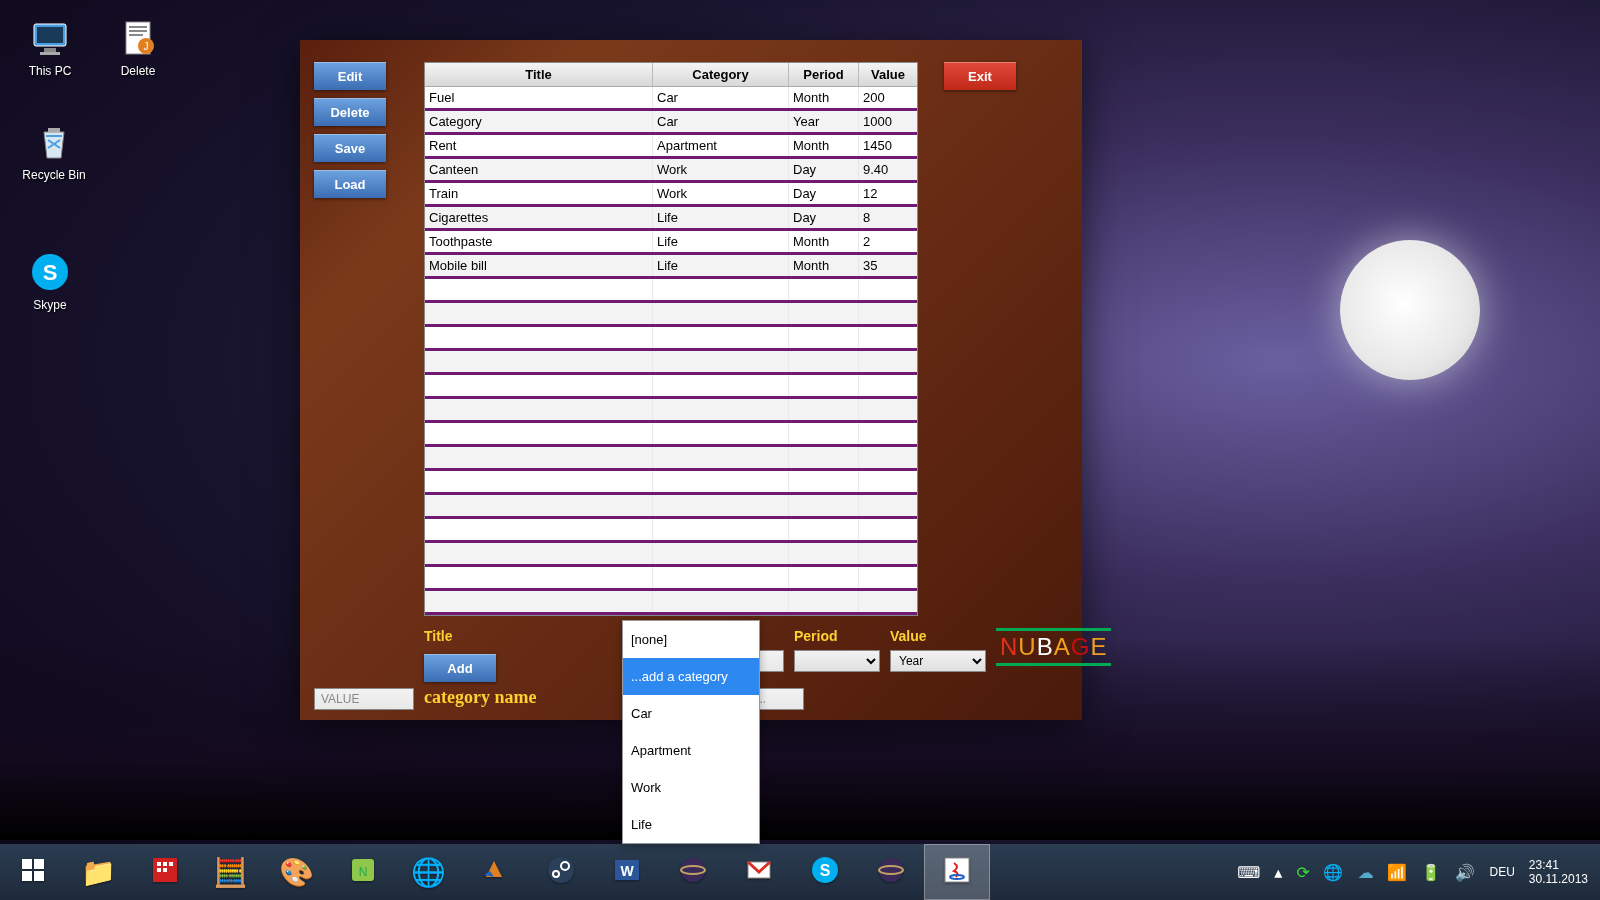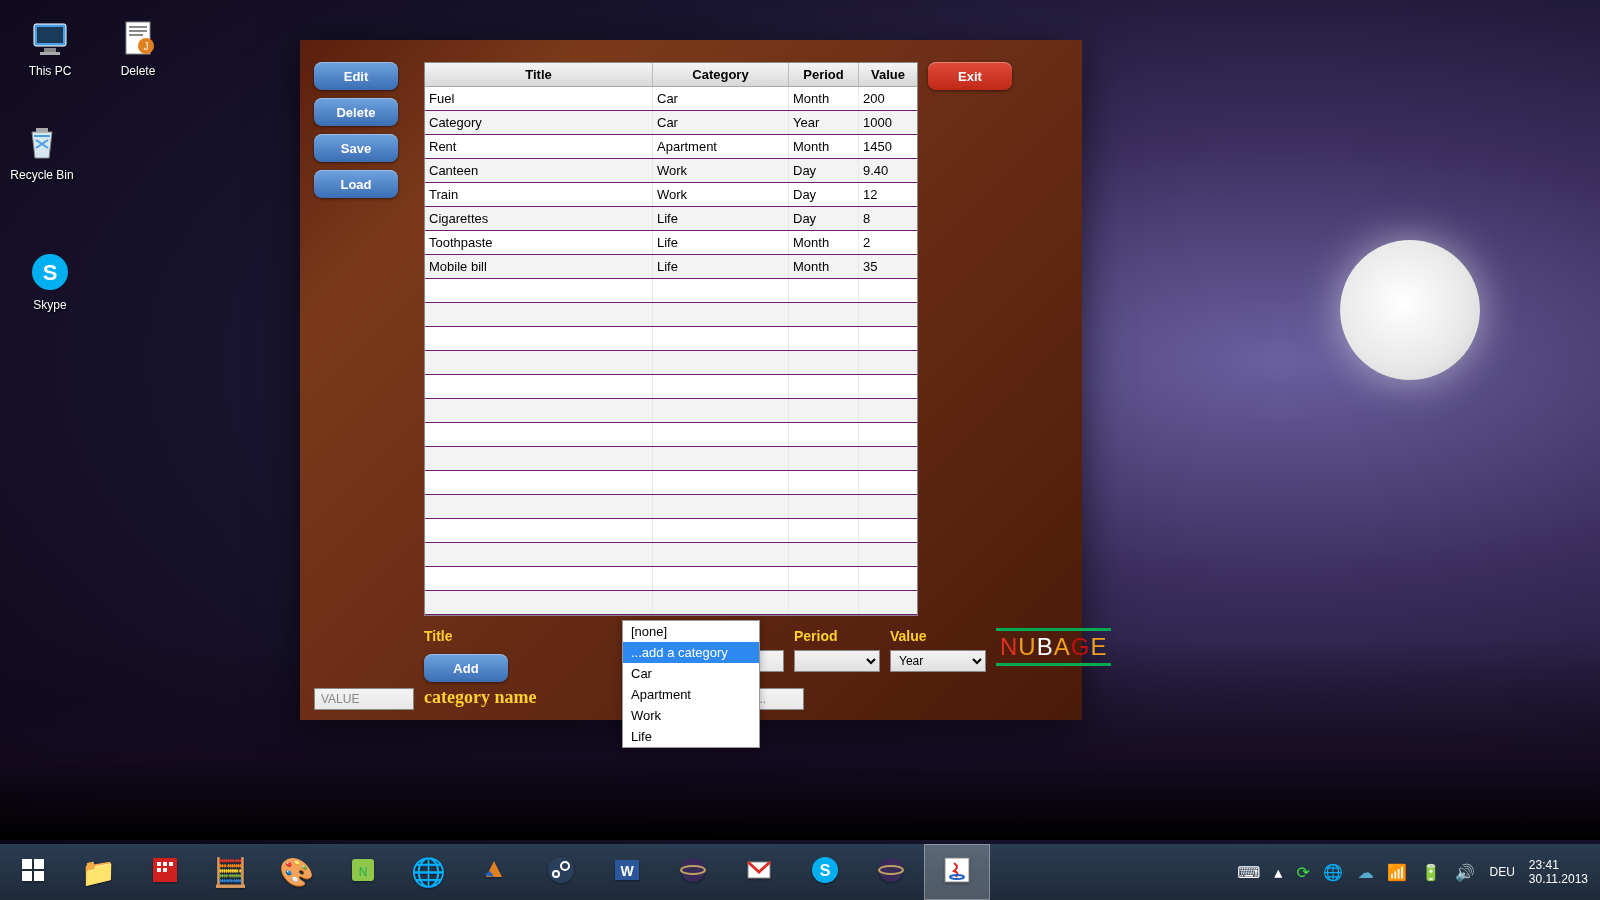--- a/index.html
+++ b/index.html
@@ -33,43 +33,43 @@
   background: linear-gradient(135deg,#5a1f0e 0%, #7a3a1a 20%, #6a2d15 50%, #4a1a0a 100%);
   box-shadow: 0 8px 40px rgba(0,0,0,.6);
   display:grid;
   grid-template-columns: 100px 1fr 140px;
   grid-template-rows: 1fr auto;
   gap: 12px 10px;
   padding: 22px 14px 14px 14px;
 }
 .leftbtns { display:flex; flex-direction:column; gap:8px; }
 .btn {
-  width:84px; height:28px; border-radius:8px; border:none; cursor:pointer;
+  width:72px; height:28px; border-radius:0; border:none; cursor:pointer;
   background:linear-gradient(to bottom,#6fa3e0,#3a6db3); color:#fff; font-size:13px; font-weight:600;
   box-shadow:0 1px 3px rgba(0,0,0,.5), inset 0 1px 0 rgba(255,255,255,.3);
 }
 .btn.red { background:linear-gradient(to bottom,#e04a3a,#c02818); }
 .btn.add { margin-top:4px; }
 
 .tablewrap { background:#fff; border:1px solid #888; }
 .thead { display:flex; background:linear-gradient(to bottom,#f5f5f5,#d8d8d8); border-bottom:1px solid #aaa; height:24px; }
 .thead div { font-weight:700; font-size:13px; display:flex; align-items:center; justify-content:center; border-right:1px solid #bbb; }
 .tbody { display:flex; flex-direction:column; }
-.trow { display:flex; height:24px; border-bottom:1px solid #701a75; }
+.trow { display:flex; height:24px; border-bottom:3px solid #701a75; }
 .trow:nth-child(even) { background:#f3f3f3; }
 .trow div { font-size:13px; padding:2px 4px; border-right:1px solid #e8e8e8; display:flex; align-items:center; overflow:hidden; }
 .c-title { width:228px; }
 .c-cat { width:136px; }
 .c-per { width:70px; }
 .c-val { flex:1; }
 .thead .c-val { border-right:none; }
 .trow .c-val { border-right:none; }
 
 .rightpanel { display:flex; flex-direction:column; }
-.exitwrap { margin-bottom:18px; }
+.exitwrap { margin-bottom:18px;margin-left:16px; }
 .stat-lbl { color:#00c800; font-size:14px; font-weight:700; line-height:1.15; margin-top:2px; }
 .stat-val { color:#4a8be0; font-size:22px; font-weight:400; margin:2px 0 6px 0; }
 
 .bottom {
   grid-column: 1 / 4;
   display:grid;
   grid-template-columns: 100px 210px 140px 86px 96px 1fr;
   gap: 6px 10px;
   align-items:start;
 }
@@ -79,21 +79,21 @@
 .finput::placeholder { color:#888; }
 .fselect { width:100%; height:22px; border:1px solid #888; background:linear-gradient(to bottom,#f2f2f2,#e0e0e0); font-size:12px; padding:0 4px; }
 .logo { display:flex; align-items:flex-end; justify-content:flex-end; }
 .logo-inner { border-top:3px solid #0a5; border-bottom:3px solid #0a5; padding:2px 4px; font-family:Impact, sans-serif; font-size:24px; letter-spacing:1px; display:flex; }
 .logo-inner span:nth-child(1){color:#e03020} .logo-inner span:nth-child(2){color:#f0a020} .logo-inner span:nth-child(3){color:#fff} .logo-inner span:nth-child(4){color:#f0a020} .logo-inner span:nth-child(5){color:#c01010} .logo-inner span:nth-child(6){color:#f0a020}
 
 .dropdown {
   position:absolute; background:#fff; border:1px solid #999; box-shadow:0 3px 8px rgba(0,0,0,.3);
   font-size:13px; z-index:50;
 }
-.dropdown .opt { padding:3px 8px; cursor:pointer; }
+.dropdown .opt { padding:11px 8px; cursor:pointer; }
 .dropdown .opt.hover { background:#2d89ef; color:#fff; }
 </style>
 </head>
 <body>
 
 <div class="desktop">
   <div class="moon"></div>
   <div class="horizon"></div>
 
   <div class="desktop-icons" id="desktop-icons"></div>
@@ -422,21 +422,21 @@
           <rect x="10" y="6" width="24" height="32" fill="#fff" stroke="#888"></rect>
           <rect x="13" y="10" width="18" height="2" fill="#888"></rect>
           <rect x="13" y="14" width="18" height="2" fill="#888"></rect>
           <rect x="13" y="18" width="14" height="2" fill="#888"></rect>
           <circle cx="30" cy="30" r="8" fill="#e08020"></circle>
           <text x="30" y="34" font-size="10" fill="#fff" text-anchor="middle">J</text>
         </svg>
       </div>
       <div class="lbl">Delete</div>
     </div>
-    <div class="dicon" style="position: absolute; left: 4px; top: 120px;">
+    <div class="dicon" style="position: absolute; left: 16px; top: 120px;">
       <div class="glyph">
         <svg width="44" height="44" viewBox="0 0 44 44">
           <path d="M12 12 L32 12 L29 38 L15 38 Z" fill="#d8e8f0" stroke="#888"></path>
           <rect x="16" y="8" width="12" height="4" fill="#aaa"></rect>
           <path d="M14 16 L30 16 M16 20 L28 28 M28 20 L16 28" stroke="#4a9de0" stroke-width="2" fill="none"></path>
         </svg>
       </div>
       <div class="lbl">Recycle Bin</div>
     </div>
     <div class="dicon" style="position: absolute; left: 12px; top: 250px;">

